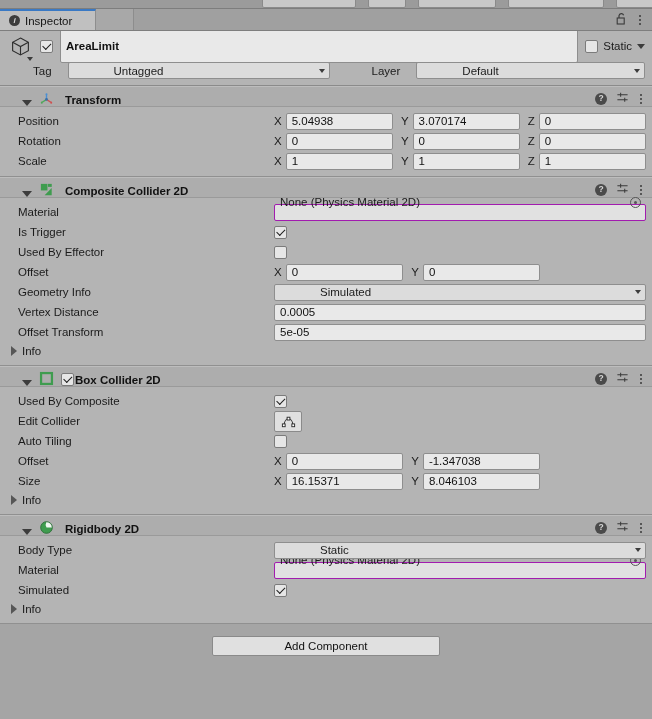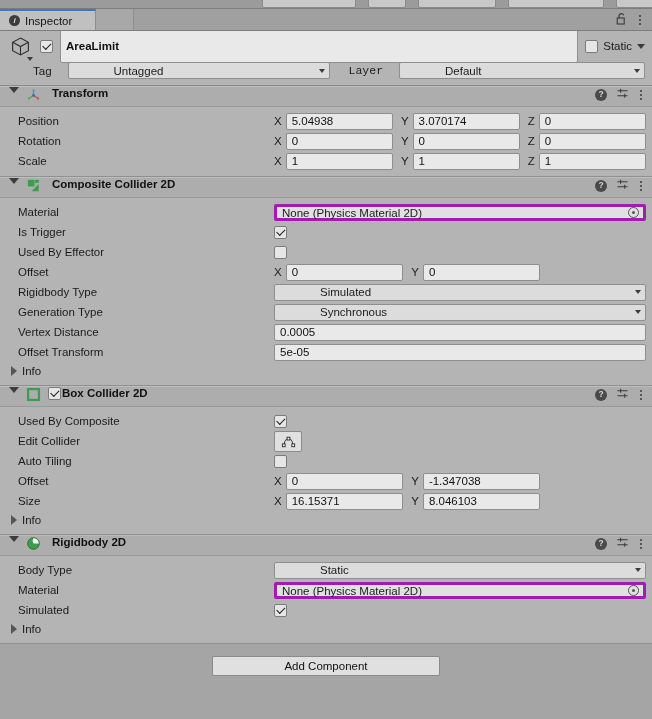--- a/index.html
+++ b/index.html
@@ -139,22 +139,22 @@
     border-right: 3.5px solid transparent;
     border-top: 4.5px solid #3c3c3c;
     margin-left: 4px;
   }
 
   
   .comp { background: #b4b4b4; border-bottom: 1px solid #909090; }
   .comp-head {
     height: 21px;
     background: #adadad;
-    display: flex; align-items: flex-start;
-    padding: 0 8px 0 9px;
+    display: flex; align-items: flex-end;
+    padding: 0 8px 0 22px;
     border-bottom: 1px solid #9a9a9a;
     border-top: 1px solid #bdbdbd;
   }
   .foldout {
     width: 0; height: 0;
     border-left: 5px solid transparent;
     border-right: 5px solid transparent;
     border-top: 6px solid #3c3c3c;
     margin-right: 7px;
     flex: none;
@@ -199,24 +199,24 @@
     white-space: nowrap;
   }
   .axis { font-size: 11.5px; margin-right: 4px; color: #1b1b1b; }
   .vec { display: flex; align-items: center; flex: 1; }
   .vec .field { flex: 1; min-width: 0; }
   .vec .axis:not(:first-child) { margin-left: 8px; }
 
   .obj-field {
     flex: 1; height: 17px;
     background: #e1e1e1;
-    border: 3px solid #a21caf;
-    border-radius: 2px;
-    display: flex; align-items: flex-start;
-    padding: 0 4px 4px 5px;
+    border: 1px solid #a21caf;
+    border-radius: 2px;
+    display: flex; align-items: flex-end;
+    padding: 0 4px 12px 5px;
     font-size: 11.5px;
   }
   .obj-field .of-text { flex: 1; }
   .picker {
     width: 11px; height: 11px; border-radius: 50%;
     border: 1.4px solid #555; flex: none;
     display: flex; align-items: center; justify-content: center;
   }
   .picker i { width: 3px; height: 3px; border-radius: 50%; background: #555; display:block; }
 
@@ -293,21 +293,21 @@
       <span class="static-label">Static</span>
       <span class="tri-down"></span>
     </span>
   </div>
   <div class="go-row2">
     <span class="mini-label">Tag</span>
     <span class="dropdown" style="width:262px;">
       <span class="dd-text">Untagged</span>
       <span class="dd-arrow"></span>
     </span>
-    <span class="mini-label" style="margin-left:3px;font-family:Liberation Mono, monospace;">Layer</span>
+    <span class="mini-label" style="margin-left:26px;">Layer</span>
     <span class="dropdown" style="flex:1;">
       <span class="dd-text">Default</span>
       <span class="dd-arrow"></span>
     </span>
   </div>
 </div>
 
 <div id="components-root">
     <div class="comp">
       <div class="comp-head">
@@ -433,33 +433,24 @@
             <div class="vec">
               <span class="axis">X</span>
               <div class="field" style="max-width: 139px;">0</div>
               <span class="axis">Y</span>
               <div class="field" style="max-width: 139px;">0</div>
               <div style="flex: 1 1 0%;"></div>
             </div>
           </div>
         </div>
         <div class="row">
-          <div class="row-label">Rigidbody Type</div>
+          <div class="row-label">Geometry Info</div>
           <div class="row-ctl">
             <div class="dropdown" style="flex: 1 1 0%;">
               <span class="dd-text">Simulated</span>
-              <span class="dd-arrow"></span>
-            </div>
-          </div>
-        </div>
-        <div class="row">
-          <div class="row-label">Generation Type</div>
-          <div class="row-ctl">
-            <div class="dropdown" style="flex: 1 1 0%;">
-              <span class="dd-text">Synchronous</span>
               <span class="dd-arrow"></span>
             </div>
           </div>
         </div>
         <div class="row">
           <div class="row-label">Vertex Distance</div>
           <div class="row-ctl">
             <div class="field" style="flex: 1 1 0%;">0.0005</div>
           </div>
         </div>

